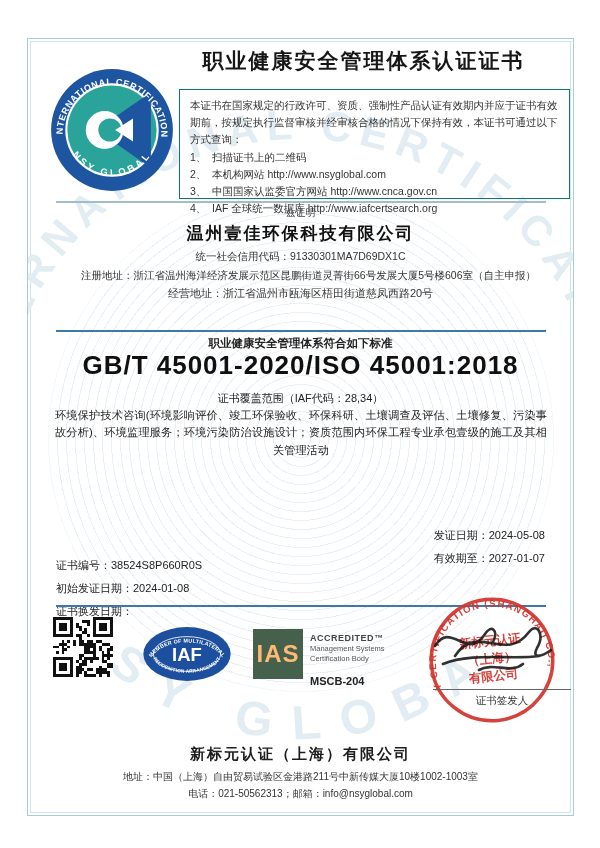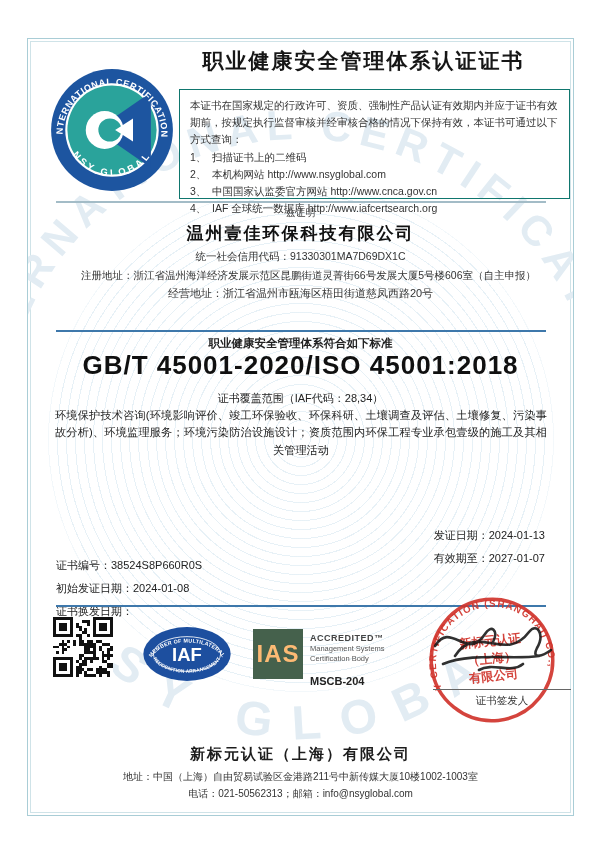--- a/index.html
+++ b/index.html
@@ -136,21 +136,21 @@
   <div class="layer line-blue" style="top:291px"></div>
 
   <div class="layer center-text std-heading">职业健康安全管理体系符合如下标准</div>
   <div class="layer center-text std-code">GB/T 45001-2020/ISO 45001:2018</div>
   <div class="layer center-text scope-label">证书覆盖范围（IAF代码：28,34）</div>
   <div class="layer scope-text">环境保护技术咨询(环境影响评价、竣工环保验收、环保科研、土壤调查及评估、土壤修复、污染事故分析)、环境监理服务；环境污染防治设施设计；资质范围内环保工程专业承包壹级的施工及其相关管理活动</div>
 
   <div class="layer details det-left d1">证书编号：38524S8P660R0S</div>
   <div class="layer details det-left d2">初始发证日期：2024-01-08</div>
   <div class="layer details det-left d3">证书换发日期：</div>
-  <div class="layer details det-right d1">发证日期：2024-01-13</div>
+  <div class="layer details det-right d1">发证日期：2024-05-08</div>
   <div class="layer details det-right d2">有效期至：2027-01-07</div>
 
   <div class="layer line-blue" style="top:566px"></div>
 
   <svg class="layer qr" width="60" height="60" viewBox="0 0 21 21" shape-rendering="crispEdges">
     <rect x="0" y="0" width="21" height="21" fill="#fff"></rect>
     <g fill="#111">
       <path d="M0 0h7v7h-7z M1 1v5h5v-5z" fill-rule="evenodd"></path>
       <rect x="2" y="2" width="3" height="3"></rect>
       <path d="M14 0h7v7h-7z M15 1v5h5v-5z" fill-rule="evenodd"></path>

